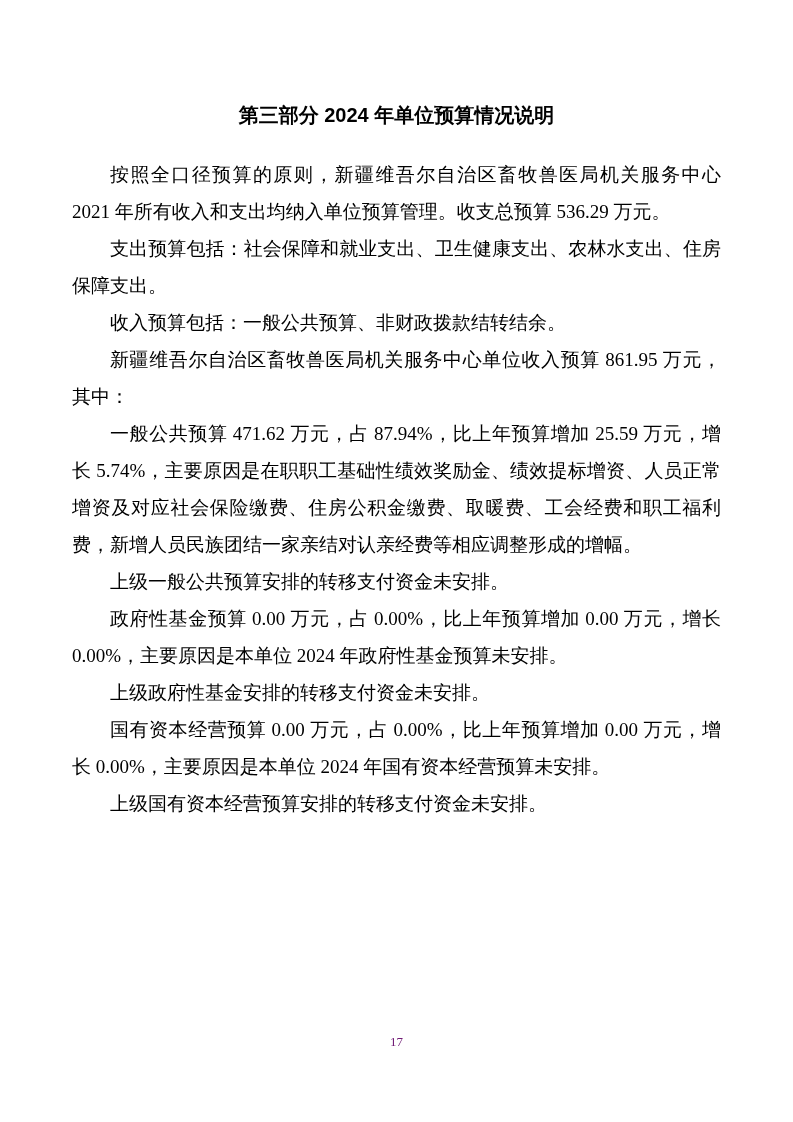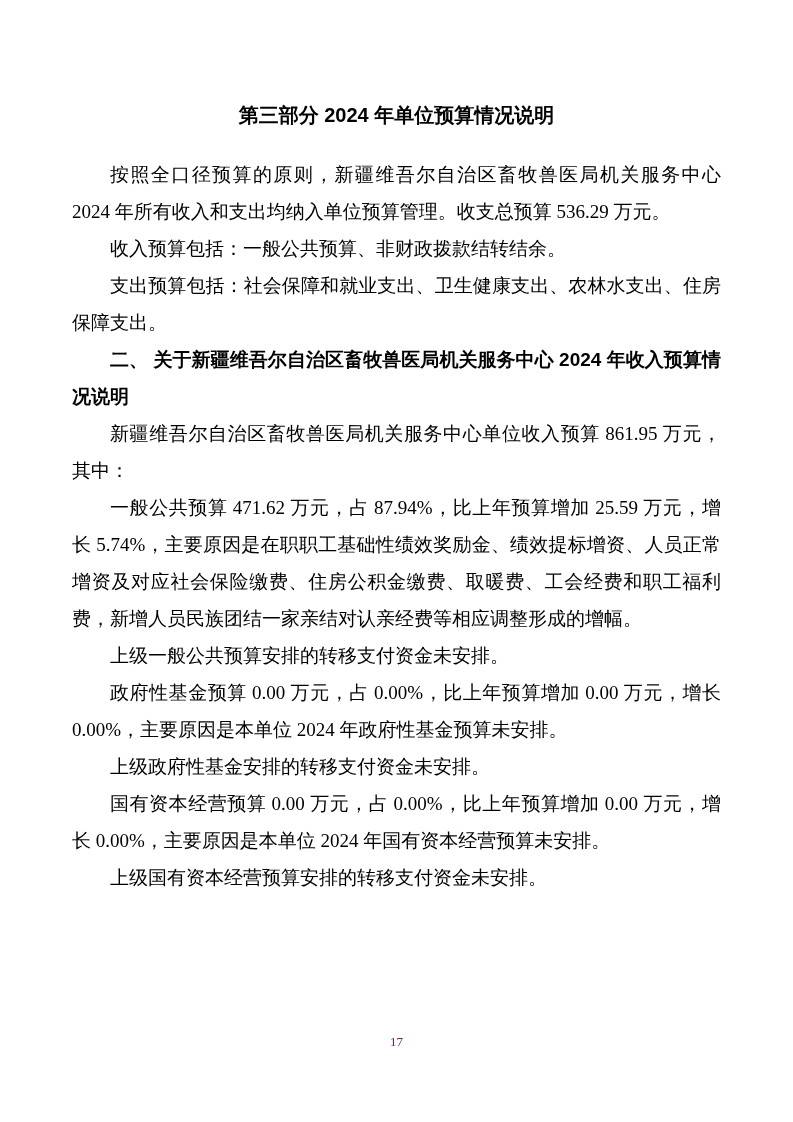--- a/index.html
+++ b/index.html
@@ -60,25 +60,24 @@
     color: #701a75;
   }
 </style>
 </head>
 <body>
 
 <div class="page">
   <div class="content">
     <h1 class="doc-title">第三部分 2024 年单位预算情况说明</h1>
 
-    <p class="para">按照全口径预算的原则，新疆维吾尔自治区畜牧兽医局机关服务中心 2024 年所有收入和支出均纳入单位预算管理。收支总预算 536.29 万元。</p>
+    <p class="para">按照全口径预算的原则，新疆维吾尔自治区畜牧兽医局机关服务中心 2021 年所有收入和支出均纳入单位预算管理。收支总预算 536.29 万元。</p>
+    <p class="para">支出预算包括：社会保障和就业支出、卫生健康支出、农林水支出、住房保障支出。</p>
     <p class="para">收入预算包括：一般公共预算、非财政拨款结转结余。</p>
-    <p class="para">支出预算包括：社会保障和就业支出、卫生健康支出、农林水支出、住房保障支出。</p>
 
-    <h2 class="heading">二、 关于新疆维吾尔自治区畜牧兽医局机关服务中心 2024 年收入预算情况说明</h2>
     <p class="para">新疆维吾尔自治区畜牧兽医局机关服务中心单位收入预算 861.95 万元，其中：</p>
     <p class="para">一般公共预算 471.62 万元，占 87.94%，比上年预算增加 25.59 万元，增长 5.74%，主要原因是在职职工基础性绩效奖励金、绩效提标增资、人员正常增资及对应社会保险缴费、住房公积金缴费、取暖费、工会经费和职工福利费，新增人员民族团结一家亲结对认亲经费等相应调整形成的增幅。</p>
     <p class="para">上级一般公共预算安排的转移支付资金未安排。</p>
     <p class="para">政府性基金预算 0.00 万元，占 0.00%，比上年预算增加 0.00 万元，增长 0.00%，主要原因是本单位 2024 年政府性基金预算未安排。</p>
     <p class="para">上级政府性基金安排的转移支付资金未安排。</p>
     <p class="para">国有资本经营预算 0.00 万元，占 0.00%，比上年预算增加 0.00 万元，增长 0.00%，主要原因是本单位 2024 年国有资本经营预算未安排。</p>
     <p class="para">上级国有资本经营预算安排的转移支付资金未安排。</p>
   </div>
 
   <div class="page-number">17</div>

